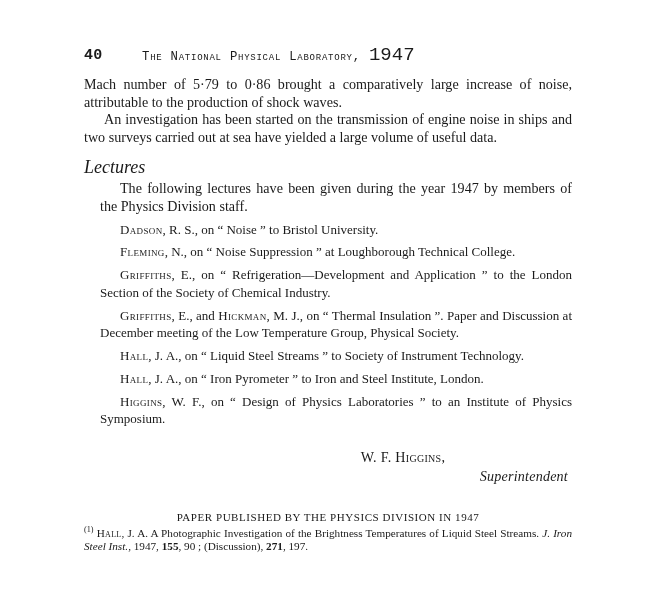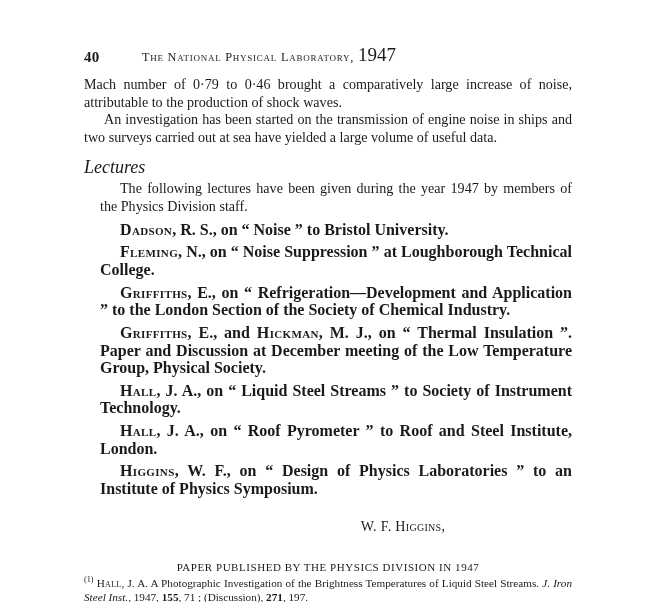--- a/index.html
+++ b/index.html
@@ -17,23 +17,24 @@
   .page {
     position: relative;
     width: 650px;
     height: 602px;
     box-sizing: border-box;
     padding: 44px 78px 0 84px;
   }
   
   .running-head {
     display: flex;
-    align-items: flex-end;
+    align-items: center;
     height: 22px;
     margin-bottom: 10px;
+    font-family: Liberation Mono, monospace;
   }
   .folio {
     font-size: 15px;
     font-weight: 700;
     width: 58px;
     flex: 0 0 58px;
     letter-spacing: 0.2px;
   }
   .head-title {
     font-size: 12.3px;
@@ -67,23 +68,22 @@
     text-align: left;
   }
   .lectures {
     margin-top: 2px;
     margin-left: 16px;
   }
   p.lecture {
     margin: 0 0 5.5px 0;
     text-indent: 20px;
     text-align: justify;
-    font-size: 16px;
+    font-size: 13px;
     line-height: 17.4px;
-    font-weight: bold;
   }
   .sc {
     font-variant: small-caps;
     letter-spacing: 0.35px;
   }
   
   .signature {
     margin-top: 20px;
     font-size: 14.1px;
     line-height: 18px;
@@ -135,21 +135,21 @@
 <body>
 
 <div class="page">
 
   <div class="running-head">
     <span class="folio">40</span>
     <span class="head-title"><span>The National Physical Laboratory,</span> <span class="year">1947</span></span>
   </div>
 
   <div class="body-block">
-    <p class="para noindent">Mach number of 0·79 to 0·46 brought a comparatively large increase of noise, attributable to the production of shock waves.</p>
+    <p class="para noindent">Mach number of 5·79 to 0·86 brought a comparatively large increase of noise, attributable to the production of shock waves.</p>
     <p class="para">An investigation has been started on the transmission of engine noise in ships and two surveys carried out at sea have yielded a large volume of useful data.</p>
   </div>
 
   <div class="subhead">Lectures</div>
 
   <div class="body-block lectures">
     <p class="para">The following lectures have been given during the year 1947 by members of the Physics Division staff.</p>
 
     <p class="lecture" style="margin-top:5px;">
       <span class="sc">Dadson</span><span>, R. S., on “ Noise ” to Bristol University.</span>
@@ -165,33 +165,34 @@
 
     <p class="lecture">
       <span class="sc">Griffiths</span><span>, E., and </span><span class="sc">Hickman</span><span>, M. J., on “ Thermal Insulation ”.  Paper and Discussion at December meeting of the Low Temperature Group, Physical Society.</span>
     </p>
 
     <p class="lecture">
       <span class="sc">Hall</span><span>, J. A., on “ Liquid Steel Streams ” to Society of Instrument Technology.</span>
     </p>
 
     <p class="lecture">
-      <span class="sc">Hall</span><span>, J. A., on “ Roof Pyrometer ” to Roof and Steel Institute, London.</span>
+      <span class="sc">Hall</span><span>, J. A., on “ Iron Pyrometer ” to Iron and Steel Institute, London.</span>
     </p>
 
     <p class="lecture">
       <span class="sc">Higgins</span><span>, W. F., on “ Design of Physics Laboratories ” to an Institute of Physics Symposium.</span>
     </p>
   </div>
 
   <div class="signature">
     <div class="sig-name sc">W. F. Higgins,</div>
+    <div class="sig-role">Superintendent</div>
   </div>
 
   <div class="paper-section">
     <div class="paper-heading">PAPER PUBLISHED BY THE PHYSICS DIVISION IN 1947</div>
     <div class="footnote">
       <sup>(1)</sup>
-      <span class="sc">Hall</span><span>, J. A.</span><span> A Photographic Investigation of the Brightness Temperatures of Liquid Steel Streams. </span><span class="jrnl">J. Iron Steel Inst.</span><span>, 1947, </span><b>155</b><span>, 71 ; (Discussion), </span><b>271</b><span>, 197.</span>
+      <span class="sc">Hall</span><span>, J. A.</span><span> A Photographic Investigation of the Brightness Temperatures of Liquid Steel Streams. </span><span class="jrnl">J. Iron Steel Inst.</span><span>, 1947, </span><b>155</b><span>, 90 ; (Discussion), </span><b>271</b><span>, 197.</span>
     </div>
   </div>
 
 </div>
 
 </body></html>

